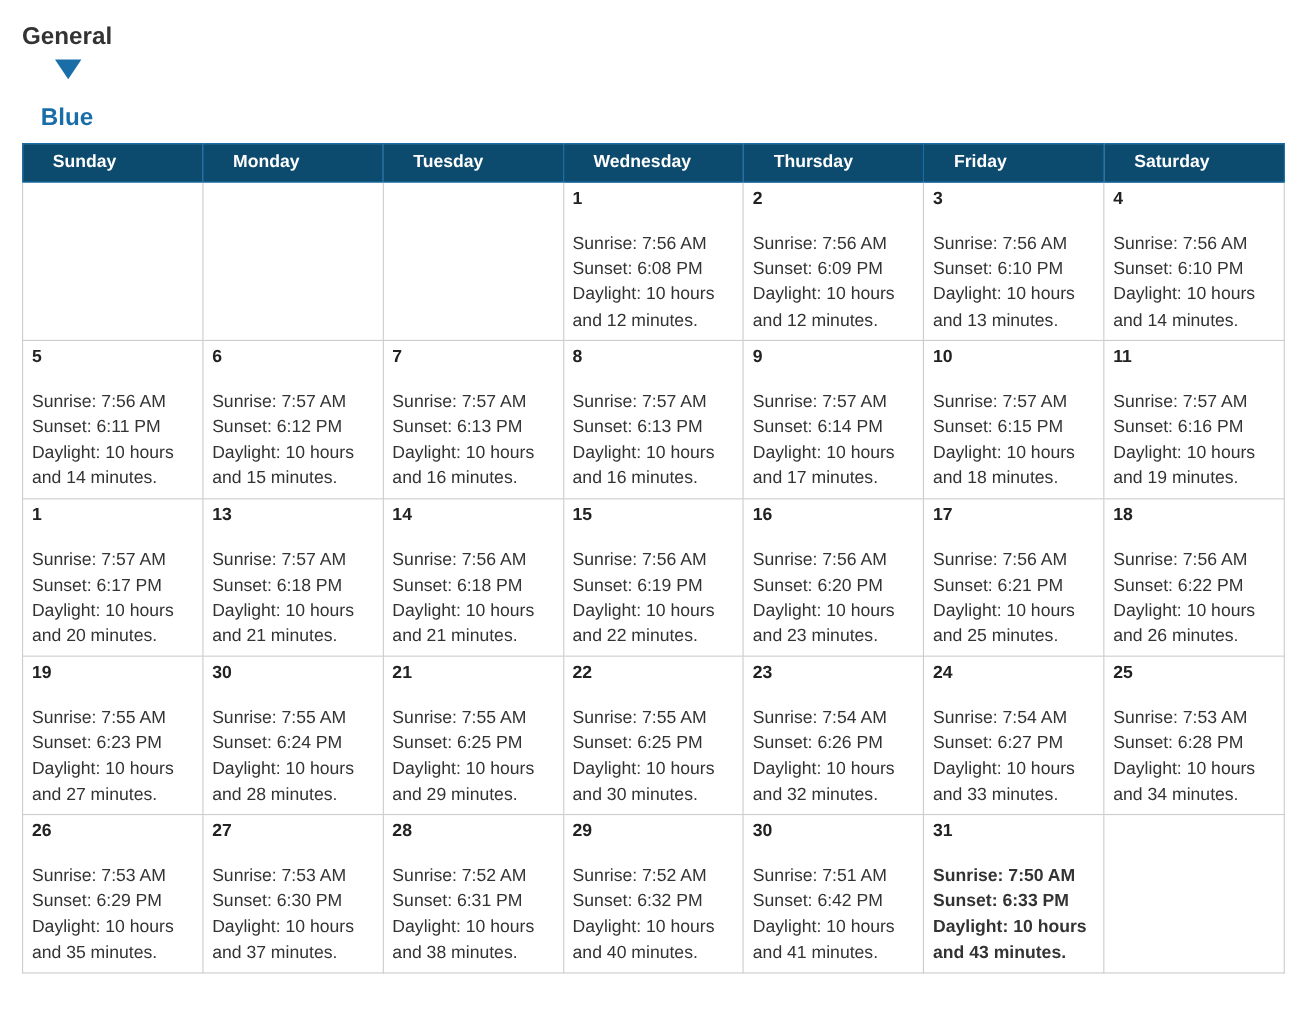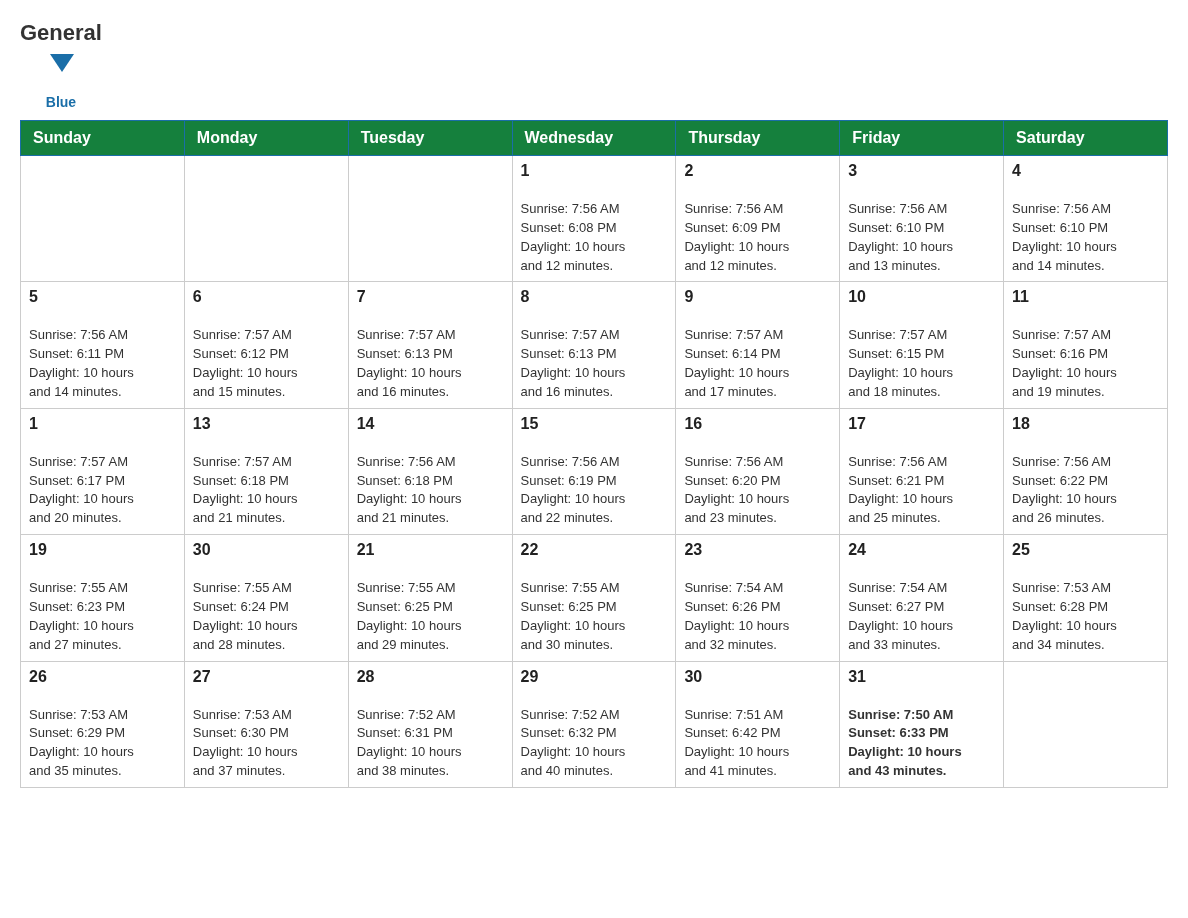--- a/index.html
+++ b/index.html
@@ -21,21 +21,21 @@
       align-items: center;
       gap: 4px;
       flex-direction: column;
     }
     .logo-text-general {
       font-size: 22px;
       font-weight: bold;
       color: #333;
     }
     .logo-text-blue {
-      font-size: 14px;
+      font-size: 22px;
       font-weight: bold;
       color: #1a6ea8;
     }
     .logo-icon {
       width: 0;
       height: 0;
       border-left: 12px solid transparent;
       border-right: 12px solid transparent;
       border-top: 18px solid #1a6ea8;
       display: inline-block;
@@ -55,46 +55,46 @@
     .calendar-subtitle {
       font-size: 20px;
       color: #555;
     }
     table {
       width: 100%;
       border-collapse: collapse;
       margin-top: 8px;
     }
     th {
-      background-color: #15803d;
+      background-color: #0c4a6e;
       color: #fff;
       font-size: 16px;
       font-weight: bold;
-      padding: 8px 12px;
+      padding: 8px 27px;
       text-align: left;
       border: 1px solid #1a6ea8;
     }
     td {
       border: 1px solid #ccc;
       vertical-align: top;
       padding: 6px 8px;
       width: 14.28%;
       min-height: 100px;
       font-size: 12.5px;
       color: #333;
     }
     .day-number {
       font-size: 16px;
       font-weight: bold;
       color: #222;
       display: block;
       margin-bottom: 3px;
     }
     .day-info {
-      font-size: 13px;
+      font-size: 16px;
       color: #333;
       line-height: 1.45;
       margin-top: 20px;
     }
     .empty-cell {
       background: #fff;
     }
     tr:last-child td {
       border-bottom: 1px solid #ccc;
     }

